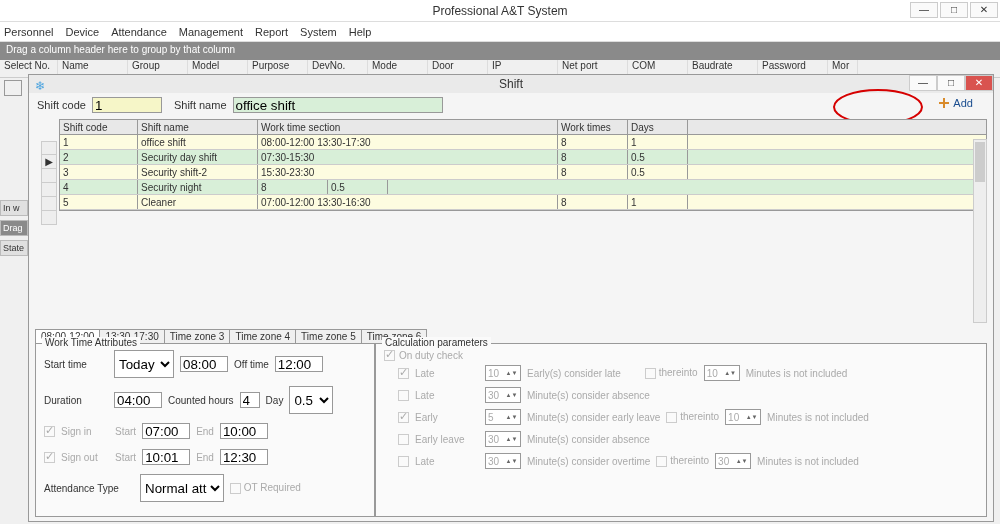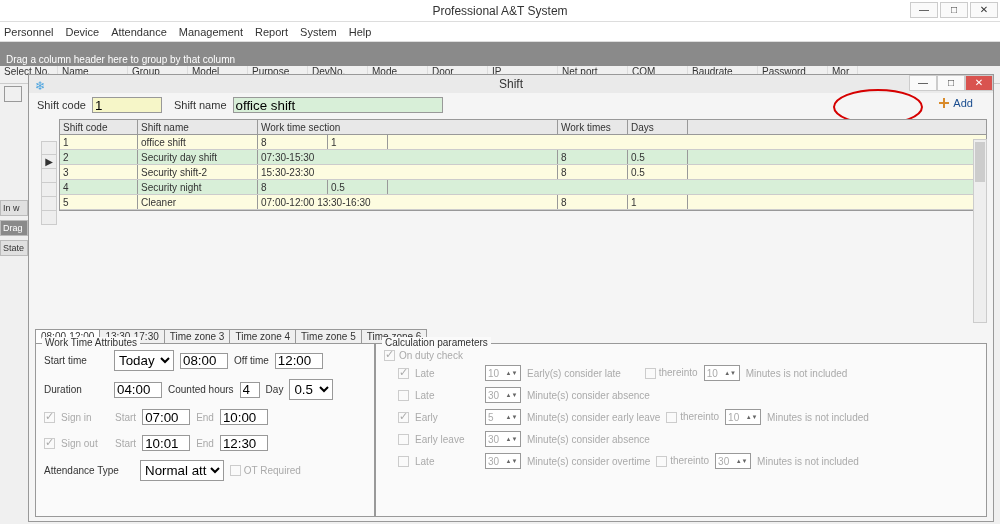--- a/index.html
+++ b/index.html
@@ -4,21 +4,21 @@
 <style>
 * { box-sizing: border-box; margin: 0; padding: 0; }
 body { font-family: "Segoe UI", Tahoma, sans-serif; font-size: 11px; background: #f0f0f0; width: 1000px; height: 524px; overflow: hidden; color: #333; }
 
 
 .main-title { background: #fff; height: 22px; line-height: 22px; text-align: center; font-size: 12px; position: relative; border-bottom: 1px solid #ddd; }
 .main-title .win-controls { position: absolute; right: 2px; top: 2px; display: flex; gap: 2px; }
 .win-btn { width: 28px; height: 16px; border: 1px solid #ccc; background: #fafafa; font-size: 10px; line-height: 14px; text-align: center; cursor: pointer; }
 .menu-bar { background: #fff; height: 20px; padding-left: 4px; display: flex; gap: 12px; align-items: center; border-bottom: 1px solid #ddd; font-size: 11px; }
 .menu-bar span { cursor: pointer; }
-.group-zone { background: #8a8a8a; color: #fff; font-size: 10px; height: 18px; padding: 12px 6px; }
+.group-zone { background: #8a8a8a; color: #fff; font-size: 10px; height: 18px; padding: 2px 6px; }
 .col-header-row { display: flex; background: #f0f0f0; border-bottom: 1px solid #ccc; height: 18px; font-size: 10px; }
 .col-header-row > div { flex: 0 0 auto; padding: 0 4px; border-right: 1px solid #ddd; white-space: nowrap; }
 .left-checkbox { width: 18px; height: 16px; border: 1px solid #999; margin: 2px 4px; }
 
 
 .left-strip { position: absolute; left: 0; top: 200px; width: 28px; }
 .left-strip div { background: #e0e0e0; border: 1px solid #bbb; margin-bottom: 4px; font-size: 9px; padding: 2px; }
 
 
 .sub-window { position: absolute; left: 28px; top: 74px; right: 6px; bottom: 2px; background: #f5f5f5; border: 1px solid #999; display: flex; flex-direction: column; }
@@ -58,21 +58,21 @@
 .tab-row { margin: 2px 6px 0 6px; display: flex; font-size: 10px; }
 .tab { border: 1px solid #999; border-bottom: none; padding: 1px 5px; background: #f0f0f0; margin-right: -1px; cursor:pointer;}
 .tab.active { background: #fff; }
 
 .bottom-panels { display: flex; margin: 0 6px 4px 6px; gap: 0; flex: 1; }
 .fieldset { border: 1px solid #999; padding: 6px 8px 4px 8px; position: relative; background:#fafafa;}
 .fieldset > .legend { position: absolute; top: -7px; left: 6px; background: #fafafa; padding: 0 3px; font-size: 10px; }
 .fs-left { width: 340px; } .fs-right { flex: 1; }
 .form-row { display: flex; align-items: center; gap: 6px; margin-bottom: 8px; font-size: 10px; min-height:18px;}
 .inp { border: 1px solid #999; height: 16px; width: 48px; padding: 0 2px; background:#fff;}
-.sel { border:1px solid #999; height:21px; width:60px; background:#fff;}
+.sel { border:1px solid #999; height:28px; width:60px; background:#fff;}
 .chk { width:11px; height:11px; border:1px solid #999; display:inline-block; vertical-align:middle; position:relative;}
 .chk.checked::after{content:"✓"; position:absolute; top:-3px; left:0; font-size:11px; color:#333;}
 .dimmed { color: #aaa; }
 .dimmed .chk{border-color:#ccc;}
 .dimmed .chk.checked::after{color:#aaa;}
 .lbl{display:inline-block;}
 .spin{border:1px solid #999;height:16px;width:36px;display:inline-flex;align-items:center;background:#fff;}
 .spin span{flex:1;padding:0 2px;}
 .spin .ar{width:12px;display:flex;flex-direction:column;font-size:6px;line-height:7px;text-align:center;color:#666;}
 .calc-row{display:flex;align-items:center;gap:6px;margin-bottom:6px;font-size:10px;padding-left:14px;}
@@ -177,20 +177,21 @@
         <div class="c-code">Shift code</div>
         <div class="c-name">Shift name</div>
         <div class="c-sect">Work time section</div>
         <div class="c-times">Work times</div>
         <div class="c-days">Days</div>
       </div>
       <div id="grid-rows">
           <div class="grid-row odd">
             <div class="c-code">1</div>
             <div class="c-name">office shift</div>
+            <div class="c-sect">08:00-12:00 13:30-17:30</div>
             <div class="c-times">8</div>
             <div class="c-days">1</div>
           </div>
           <div class="grid-row even">
             <div class="c-code">2</div>
             <div class="c-name">Security day shift</div>
             <div class="c-sect">07:30-15:30</div>
             <div class="c-times">8</div>
             <div class="c-days">0.5</div>
           </div>

